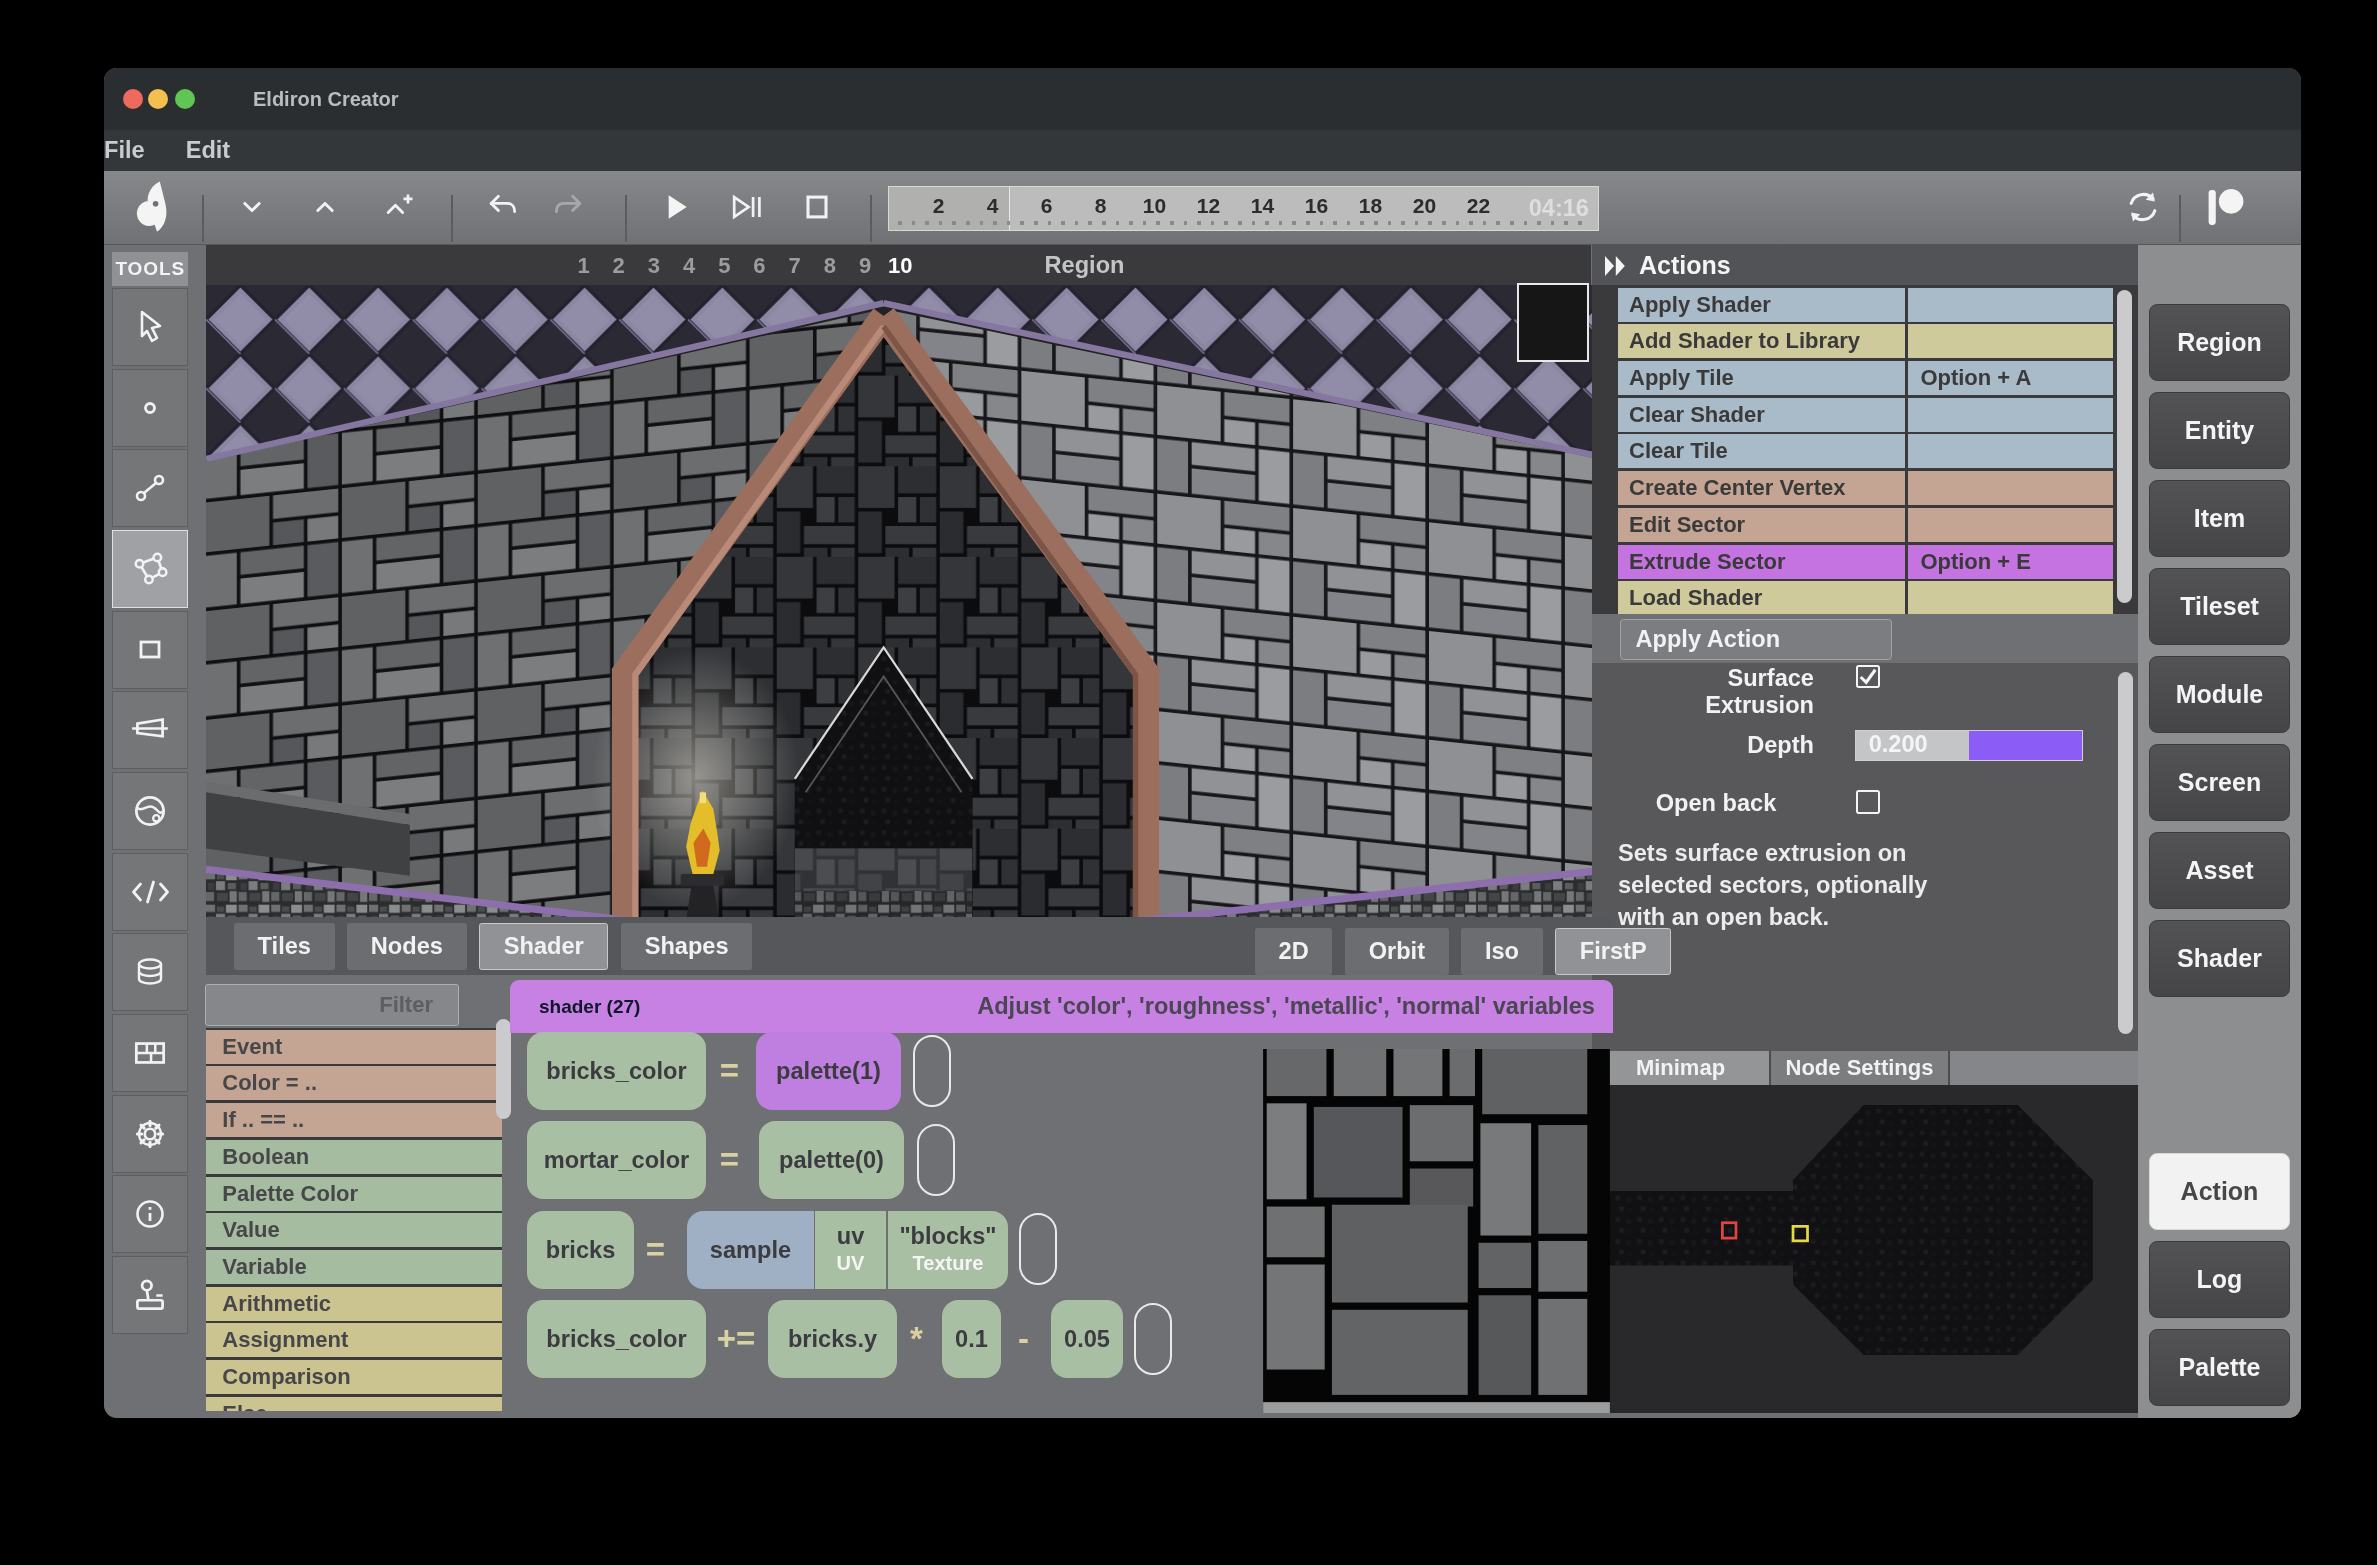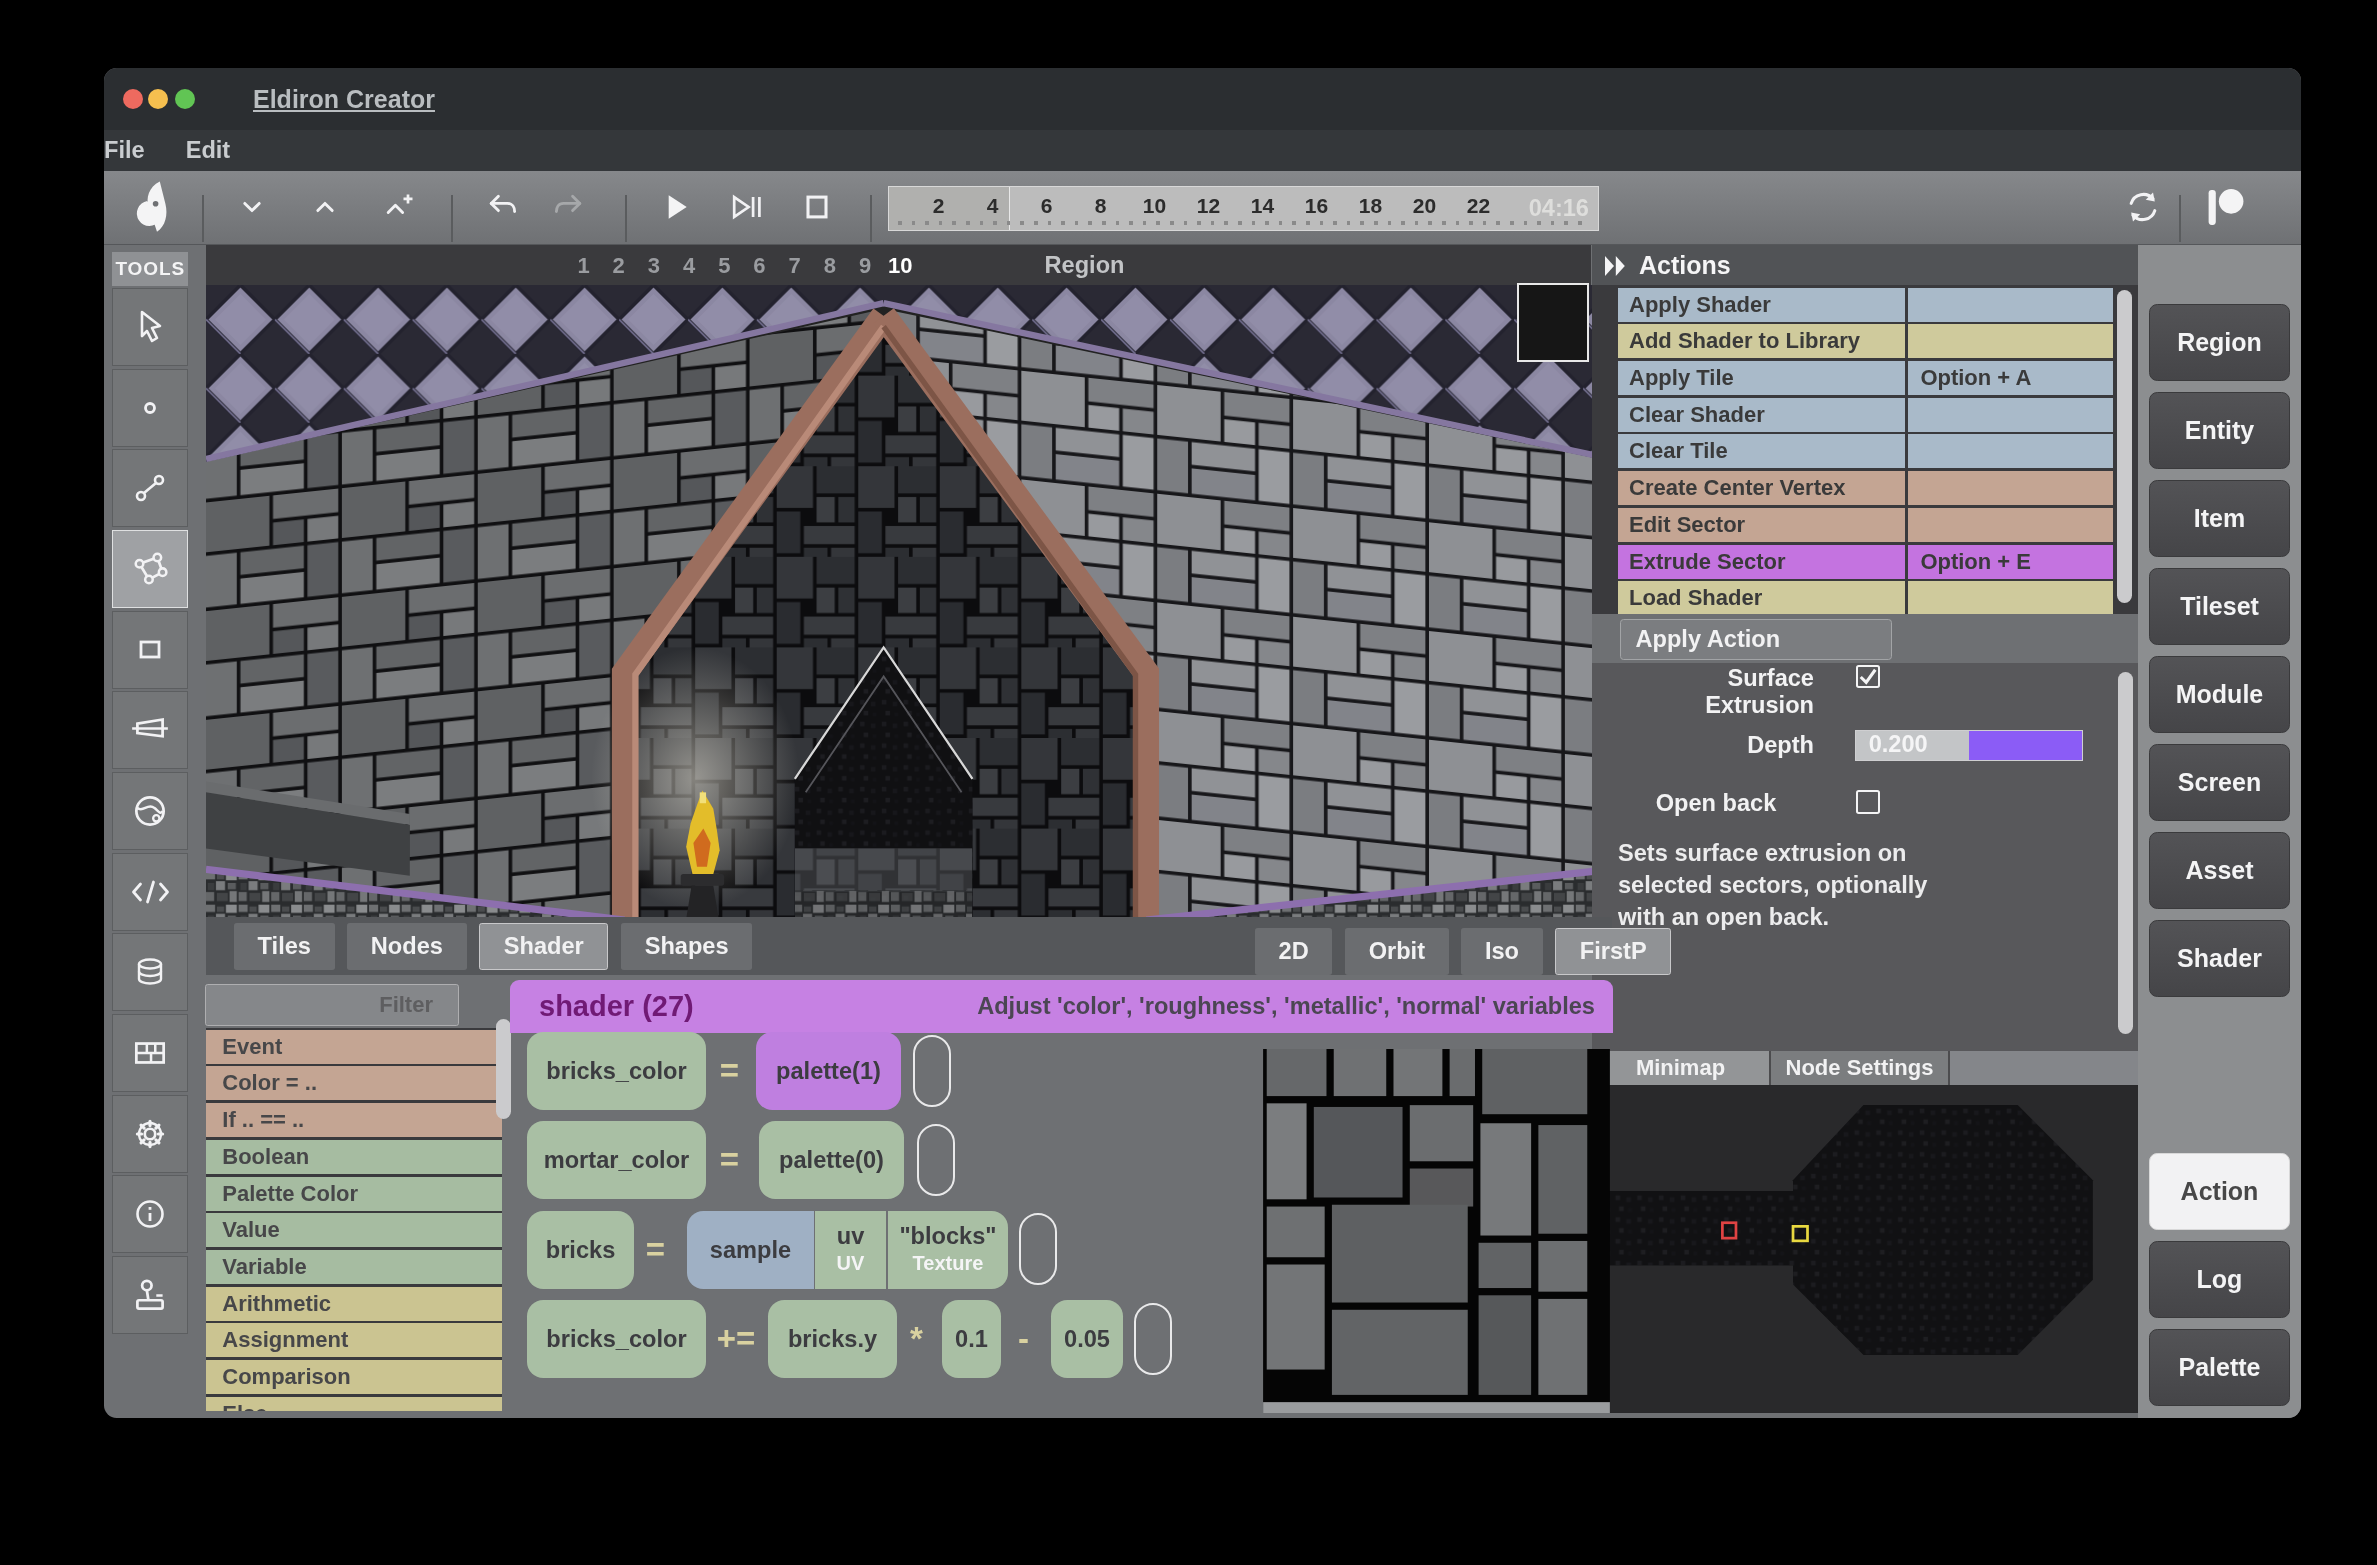--- a/index.html
+++ b/index.html
@@ -4,21 +4,21 @@
 <style>
   html,body{margin:0;padding:0;background:#000;}
   body{width:2377px;height:1566px;position:relative;font-family:"Liberation Sans",sans-serif;
        -webkit-font-smoothing:antialiased;}
   .abs{position:absolute;}
   #window{position:absolute;left:104px;top:68px;width:2197px;height:1350px;background:#6e7073;
           border-radius:12.7px;overflow:hidden;}
   
   #titlebar{position:absolute;left:0;top:0;width:100%;height:62px;background:#2b2e31;}
   .light{position:absolute;top:21px;width:20px;height:20px;border-radius:50%;}
-  #win-title{position:absolute;left:149px;top:0;line-height:62px;color:#b9bdc0;font-size:25px;font-weight:bold;text-decoration:underline;}
+  #win-title{position:absolute;left:149px;top:0;line-height:62px;color:#b9bdc0;font-size:20px;font-weight:bold;}
   #menubar{position:absolute;left:0;top:62px;width:100%;height:42px;background:#34373a;
            display:flex;align-items:center;gap:41px;box-sizing:border-box;
            border-bottom:0.9px solid #222;}
   .menu-item{color:#c9cccf;font-size:23.6px;font-weight:bold;}
   #toolbar{position:absolute;left:0;top:103px;width:100%;height:73px;
            background:linear-gradient(#86888b,#6f7174);border-bottom:1.8px solid #55575a;}
   .tb-sep{position:absolute;top:23.6px;width:1.8px;height:47px;background:#5a5c5e;}
   .tb-icon{position:absolute;top:122px;width:36px;height:36px;}
   #toolbar .tb-icon{top:18px;}
   
@@ -87,21 +87,21 @@
   
   #tab-strip{position:absolute;left:102px;top:849px;width:1406px;height:58px;background:#55575a;}
   .tab{position:absolute;top:5.4px;height:47px;border-radius:2.7px;background:#6b6d70;color:#f2f2f3;
        font-size:23.6px;font-weight:bold;border:none;padding:0 23.6px;}
   .tab.selected{background:#909295;border:0.9px solid #c8c8ca;}
   #filter-btn{position:absolute;left:101px;top:916px;width:254px;height:42px;background:#85878a;
               border:1.8px solid #aeaeb0;border-radius:2.7px;box-sizing:border-box;text-align:right;
               padding-right:25px;color:#5e5e60;font-size:22px;font-weight:bold;}
   #shader-header{position:absolute;left:406px;top:912px;width:1103px;height:53px;background:var(--purple-header,#c681e3);
                  border-radius:9px 9px 0 0;}
-  #shader-title{position:absolute;left:29px;top:0;line-height:53px;color:#701a75;font-size:29px;font-weight:bold;}
+  #shader-title{position:absolute;left:29px;top:0;line-height:53px;color:#0f172a;font-size:19px;font-weight:bold;}
   #shader-hint{position:absolute;right:18px;top:0;line-height:53px;color:#4b4653;font-size:23.6px;font-weight:bold;}
   #node-list-bg{position:absolute;left:102px;top:960px;width:296px;height:383px;background:#3a3a3d;overflow:hidden;}
   #node-list{position:absolute;left:0;top:1.8px;width:100%;display:flex;flex-direction:column;gap:2.7px;}
   .node-item{height:34px;background:var(--bg,#a6bca1);line-height:34px;padding-left:16.3px;
              font-size:22px;font-weight:bold;color:#474749;}
   
   .pill{position:absolute;border-radius:16.3px;background:var(--pill-green,#a9bfa4);color:#3c3c40;
         font-size:23.6px;font-weight:bold;display:flex;align-items:center;justify-content:center;text-align:center;}
   .pill.fn{background:var(--pill-blue,#9fb0c4);}
   .pill.sel{background:var(--pill-purple,#bf7fe0);}

